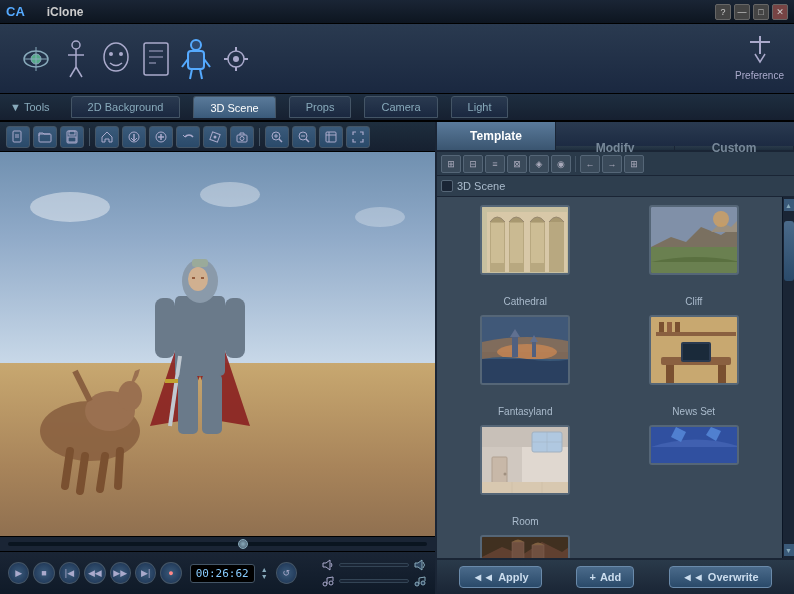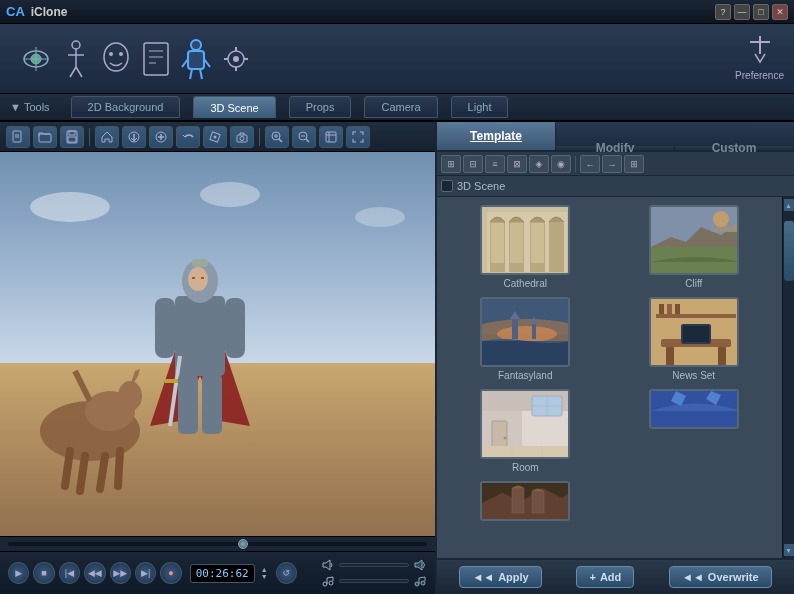--- a/index.html
+++ b/index.html
@@ -20,21 +20,21 @@
       height: 24px;
       display: flex;
       align-items: center;
       justify-content: space-between;
       padding: 0 6px;
       border-bottom: 1px solid #000;
     }
     #title-left {
       display: flex;
       align-items: center;
-      gap: 6px;
+      gap: 22px;
       color: #ccc;
       font-size: 12px;
       font-weight: bold;
     }
     #title-controls {
       display: flex;
       gap: 3px;
     }
     .title-btn {
       width: 16px;
@@ -304,21 +304,20 @@
     }
     .right-tab {
       flex: 1;
       display: flex;
       align-items: center;
       justify-content: center;
       cursor: pointer;
       font-size: 12px;
       font-weight: bold;
       border-right: 1px solid #1a2535;
-      text-decoration: underline;
     }
     .right-tab.active {
       background: linear-gradient(to bottom, #5a7a9a, #3a5570);
       color: #fff;
     }
     .right-tab.inactive {
       background: linear-gradient(to bottom, #2a3a4a, #1e2e3e);
       color: #789;
       margin-top: 24px;
     }
@@ -387,21 +386,21 @@
     }
     .thumb-grid {
       display: grid;
       grid-template-columns: repeat(2, 1fr);
       gap: 8px;
     }
     .thumb-item {
       display: flex;
       flex-direction: column;
       align-items: center;
-      gap: 3px;
+      gap: 21px;
       cursor: pointer;
       justify-content: space-between;
     }
     .thumb-img {
       width: 90px;
       height: 70px;
       border: 2px solid #567;
       border-radius: 3px;
       overflow: hidden;
       position: relative;

